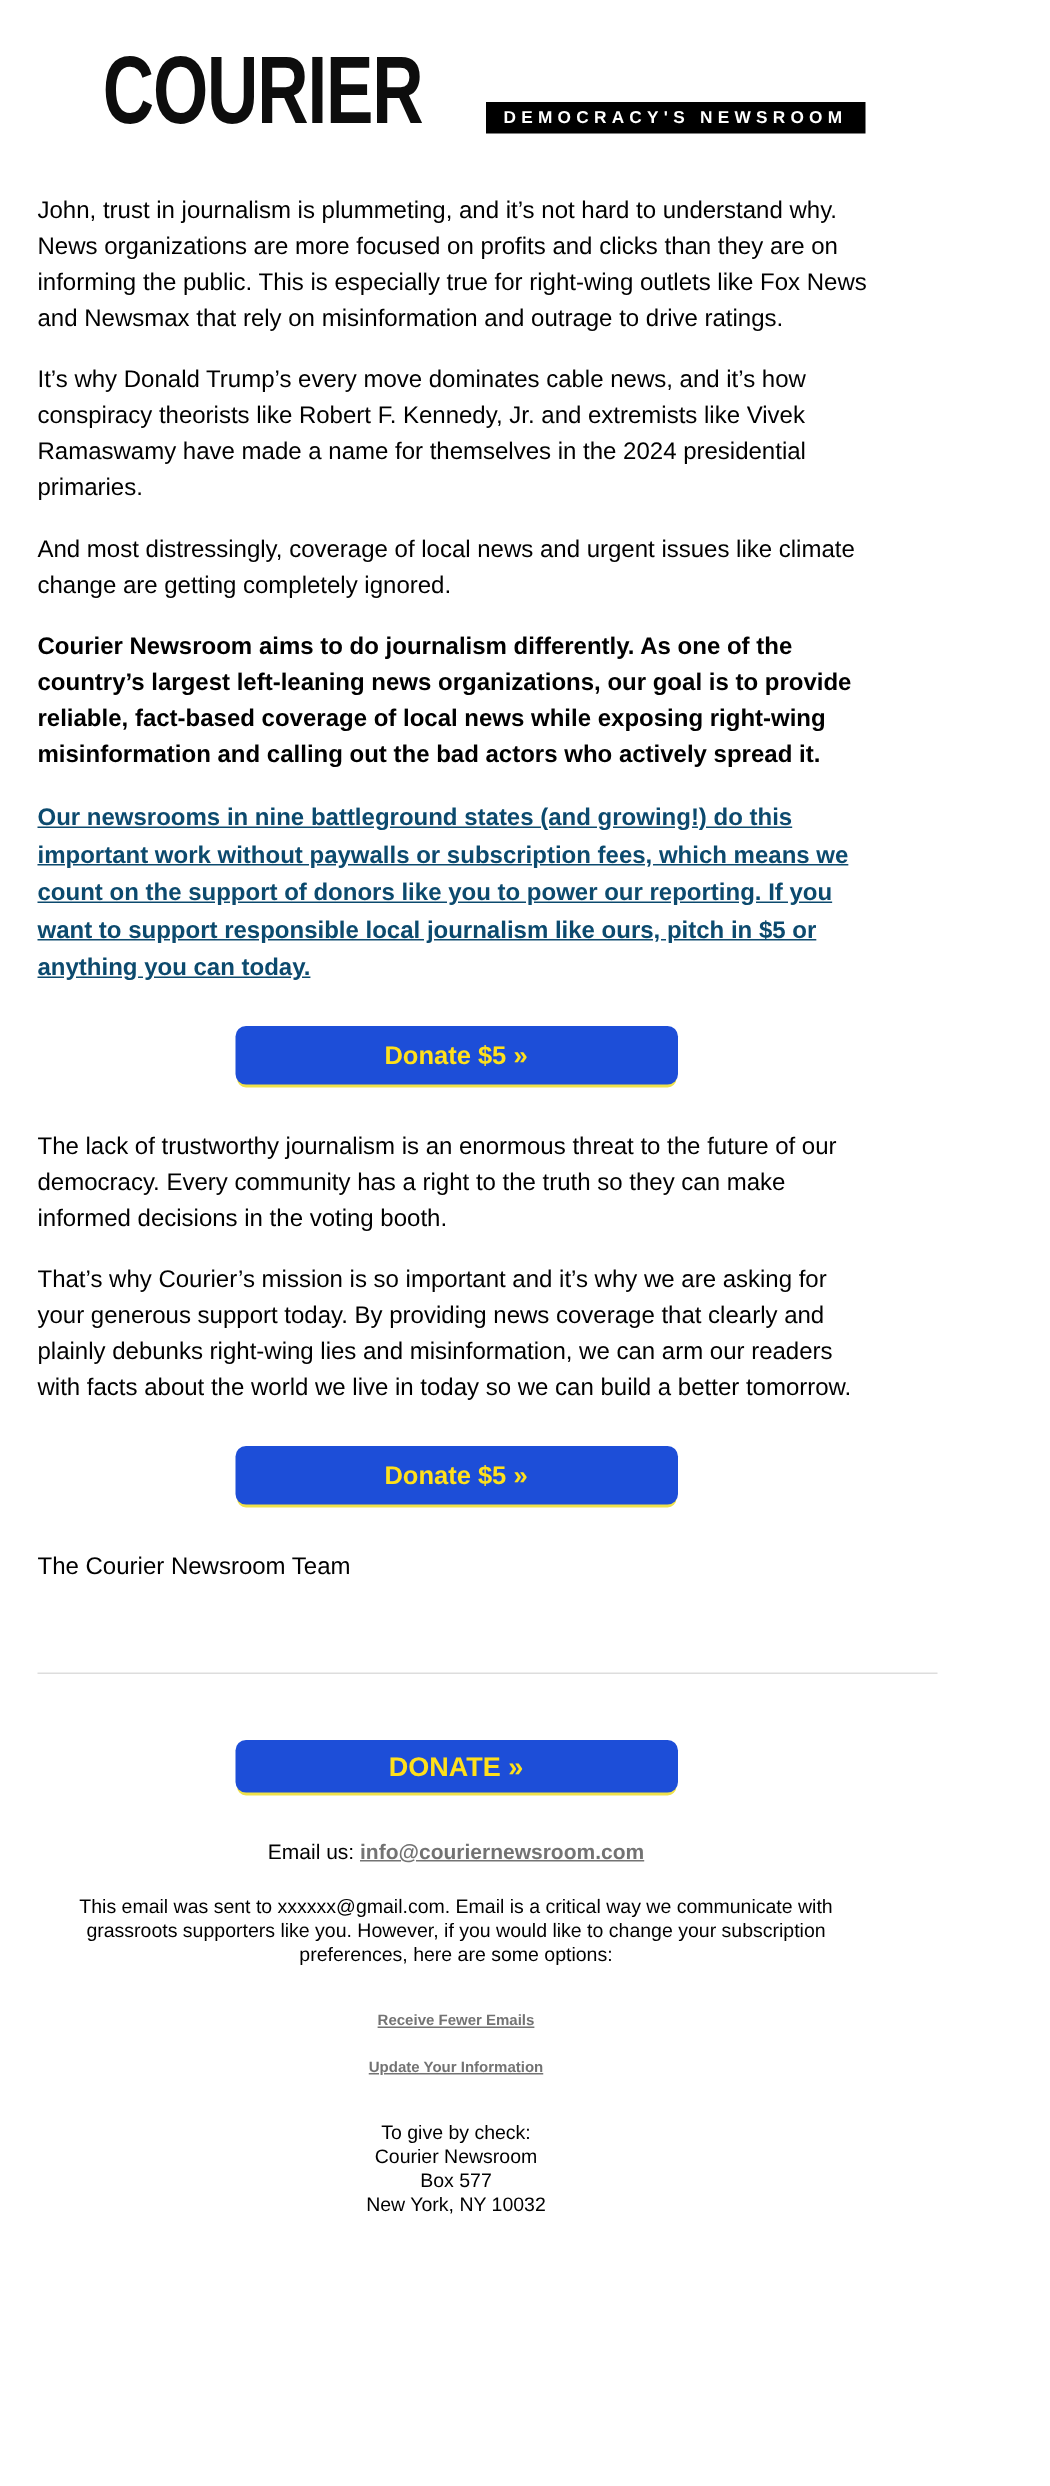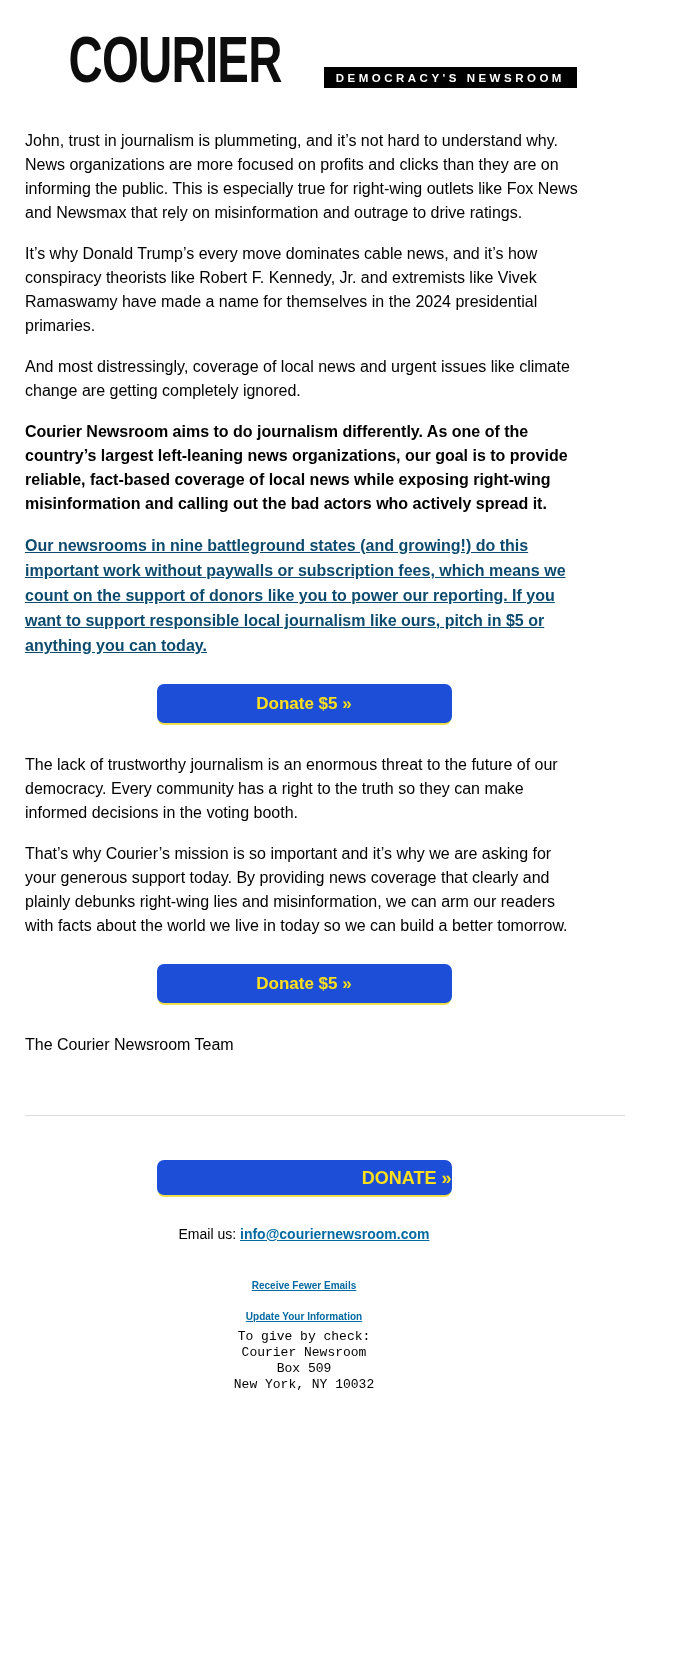--- a/index.html
+++ b/index.html
@@ -66,49 +66,49 @@
     color: #ffe01b;
     font-weight: bold;
     font-size: 17px;
     text-align: center;
     text-decoration: none;
     padding: 10px 0 9px;
     border-radius: 7px;
     box-shadow: 0 3px 0 -1px #efe14a;
     cursor: pointer;
   }
-  .btn.big { font-size: 18px; margin: 0 auto 30px; text-align: right; }
+  .btn.big { font-size: 18px; margin: 0 auto 30px; }
 
   .signoff-block { margin-top: 6px; }
   .signoff-block .para { margin-bottom: 18px; }
 
   hr.divider {
     border: none;
     border-top: 1px solid #dddddd;
     width: 600px;
     margin: 58px auto 44px;
   }
 
   
   .footer { text-align: center; font-size: 13px; line-height: 16px; color: #000; }
   .email-us { font-size: 14px; line-height: 18px; margin: 26px 0 20px; }
   .blue-link {
-    color: #0369a1;
+    color: #737373;
     font-weight: bold;
     text-decoration: underline;
     cursor: pointer;
   }
   .disclaimer { width: 525px; margin: 0 auto 14px; }
   .footer-link {
     display: inline-block;
     font-size: 10px;
     margin: 15px 0 0;
   }
   .unsubscribe { margin-top: 16px; font-size: 13px; }
-  .check-block { margin-top: 4px; font-family: Liberation Mono, monospace; }
+  .check-block { margin-top: 27px; }
   .check-block div { line-height: 16px; }
 </style>
 </head>
 <body>
 
 <div class="email">
 
   <div class="header">
     <div class="logo-wrap">
       <div class="logo">COURIER</div>
@@ -146,32 +146,33 @@
   <hr class="divider">
 
   <div class="footer">
 
     <a class="btn big">DONATE »</a>
 
     <div class="email-us">
       <span>Email us: </span><a class="blue-link">info@couriernewsroom.com</a>
     </div>
 
+    <div class="disclaimer">This email was sent to xxxxxx@gmail.com. Email is a critical way we communicate with grassroots supporters like you. However, if you would like to change your subscription preferences, here are some options:</div>
 
     <div>
       <a class="blue-link footer-link">Receive Fewer Emails</a>
     </div>
 
     <div>
       <a class="blue-link footer-link">Update Your Information</a>
     </div>
 
 
     <div class="check-block">
       <div>To give by check:</div>
       <div>Courier Newsroom</div>
-      <div>Box 509</div>
+      <div>Box 577</div>
       <div>New York, NY 10032</div>
     </div>
 
   </div>
 
 </div>
 
 </body></html>

